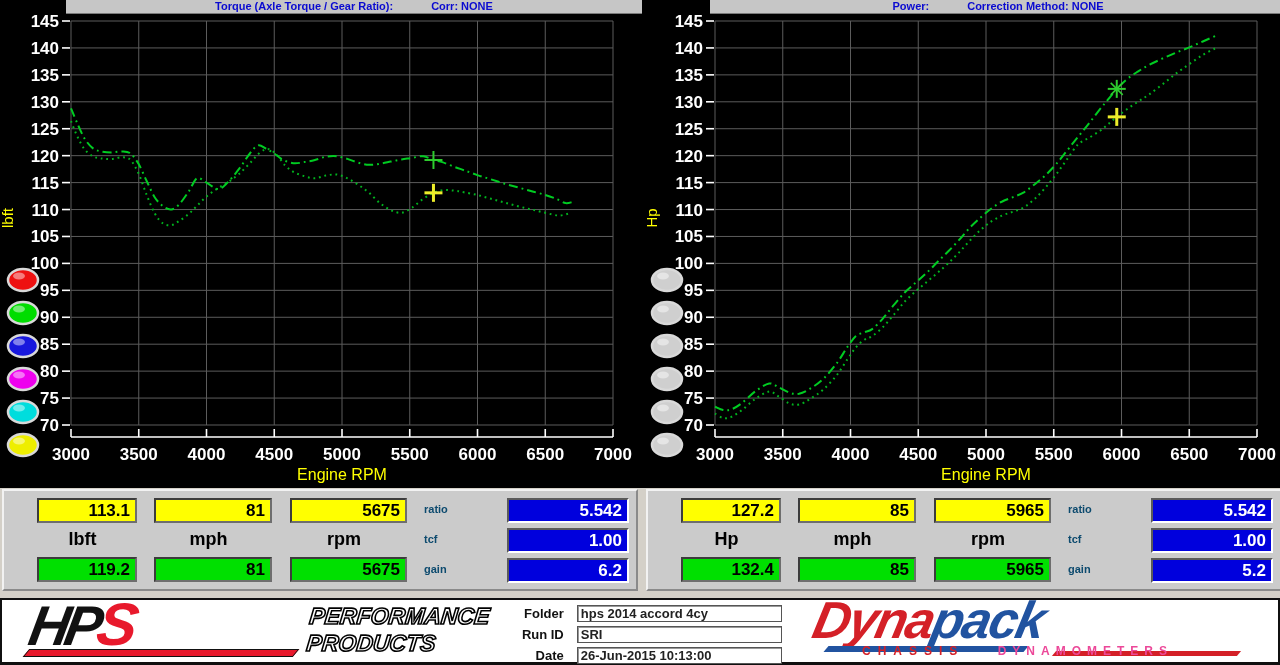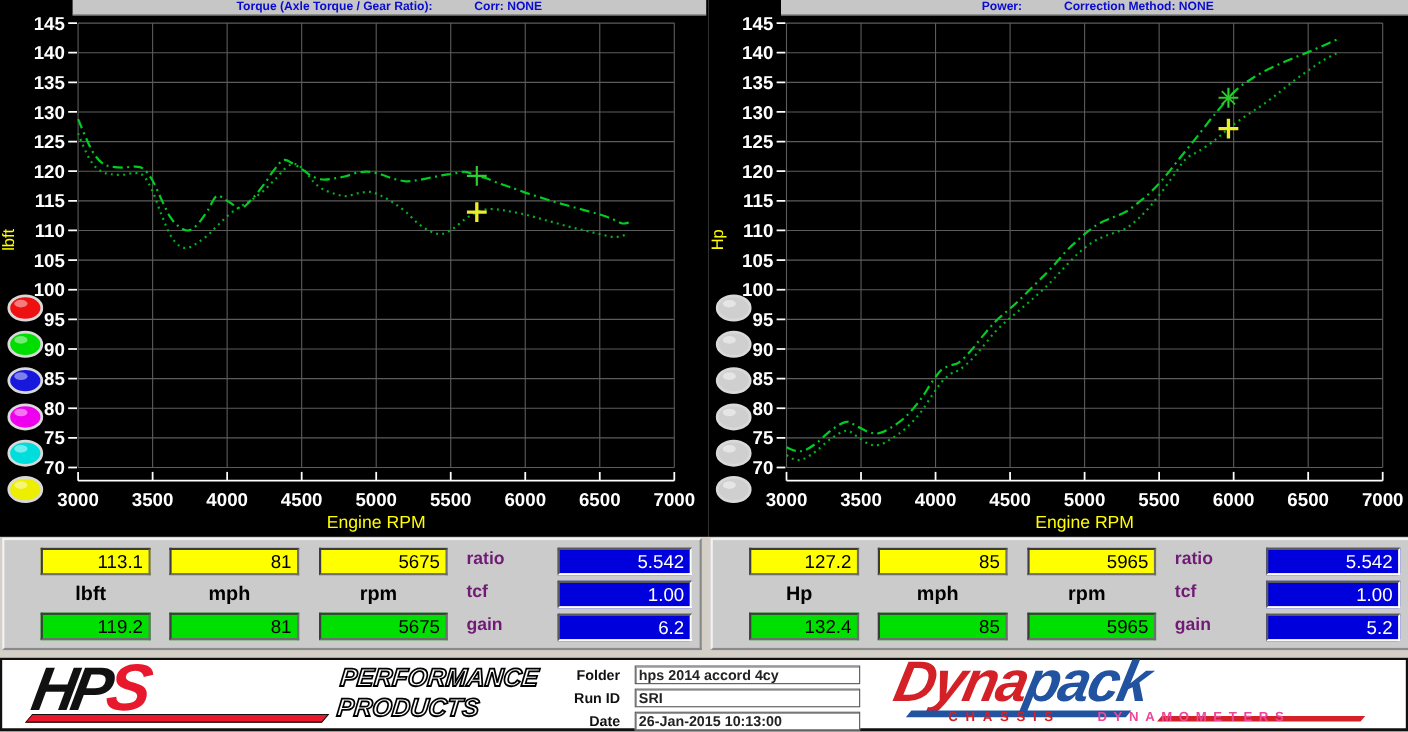--- a/index.html
+++ b/index.html
@@ -12,33 +12,33 @@
   .panel-header{position:absolute;top:0;left:66px;right:2px;height:13px;background:#c6c6c6;
       border-bottom:1px solid #7a7a7a;display:flex;justify-content:center;align-items:center;gap:38px;
       font-size:11px;font-weight:bold;color:#0a0ad0;line-height:13px;}
   .chart-svg{position:absolute;top:13px;left:0;}
   
   .readout{position:absolute;top:489px;width:632px;height:98px;background:#cbcbcb;
       border:2px solid;border-color:#f2f2f2 #8a8a8a #8a8a8a #f2f2f2;}
   .readout.left{left:2px;}
   .readout.right{left:646px;}
   .val-box{position:absolute;height:21px;border:2px solid;border-color:#3c3c3c #6e6e6e #6e6e6e #3c3c3c;
-      font-size:17px;font-weight:400;color:#000;text-align:right;padding-right:5px;line-height:21px;}
+      font-size:17px;font-weight:700;color:#000;text-align:right;padding-right:5px;line-height:21px;}
   .val-box.yellow{background:#ffff00;}
   .val-box.green{background:#00e000;}
   .val-box.blue{background:#0000dd;color:#fff;border-color:#5a5a5a #ffffff #ffffff #5a5a5a;}
   .c1{left:33px;width:91px;}
   .c2{left:150px;width:109px;}
   .c3{left:286px;width:108px;}
   .r1{top:7px;}
   .r3{top:66px;}
   .unit{position:absolute;top:36px;height:24px;font-size:18px;font-weight:600;color:#000;
       text-align:center;line-height:24px;}
-  .stat-label{position:absolute;left:420px;width:62px;height:22px;font-size:16px;font-weight:600;
-      color:#701a75;line-height:22px;}
+  .stat-label{position:absolute;left:420px;width:62px;height:22px;font-size:11px;font-weight:600;
+      color:#0c4a6e;line-height:22px;}
   .sbox{left:503px;width:113px;}
   .s1{top:7px;}
   .s2{top:37px;}
   .s3{top:67px;}
   
   .footer{position:absolute;left:0;top:598px;width:1276px;height:62px;background:#ffffff;
       border:2px solid #101010;border-bottom-width:3px;}
   
   .hps{position:absolute;left:18px;top:1px;width:470px;height:58px;}
   .hps-text{position:absolute;left:10px;top:-6px;font-style:italic;font-weight:900;font-size:56px;
@@ -333,21 +333,21 @@
       <div class="runrow">
         <span class="lab">Folder</span>
         <div class="field">hps 2014 accord 4cy</div>
       </div>
       <div class="runrow">
         <span class="lab">Run ID</span>
         <div class="field">SRI</div>
       </div>
       <div class="runrow">
         <span class="lab">Date</span>
-        <div class="field">26-Jan-2015  10:13:00</div>
+        <div class="field">26-Jun-2015  10:13:00</div>
       </div>
     </div>
     <div class="dynapack">
       <div class="dyn-line"><span class="dyn-red">Dyna</span><span class="dyn-blue">pack</span></div>
       <div class="dyn-underline-blue"></div>
       <div class="dyn-underline-red"></div>
       <div class="dyn-sub">
         <span class="dyn-sub-red">CHASSIS</span>
         <span class="dyn-sub-blue">DYNAMOMETERS</span>
       </div>

